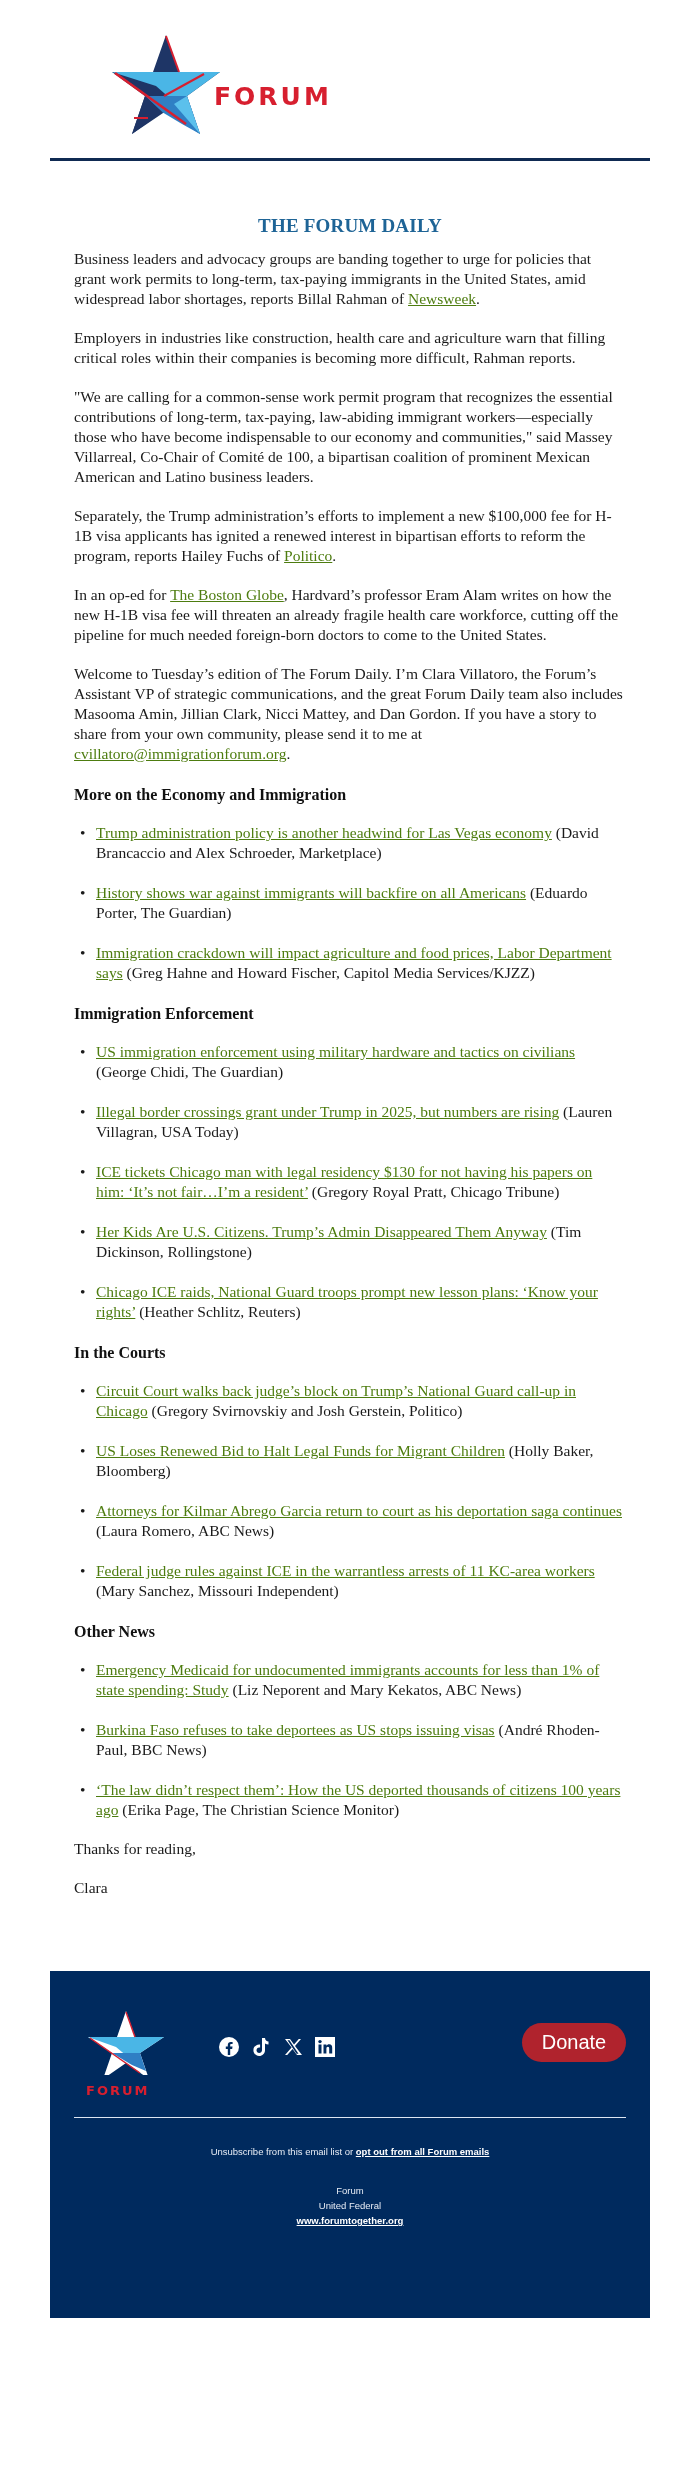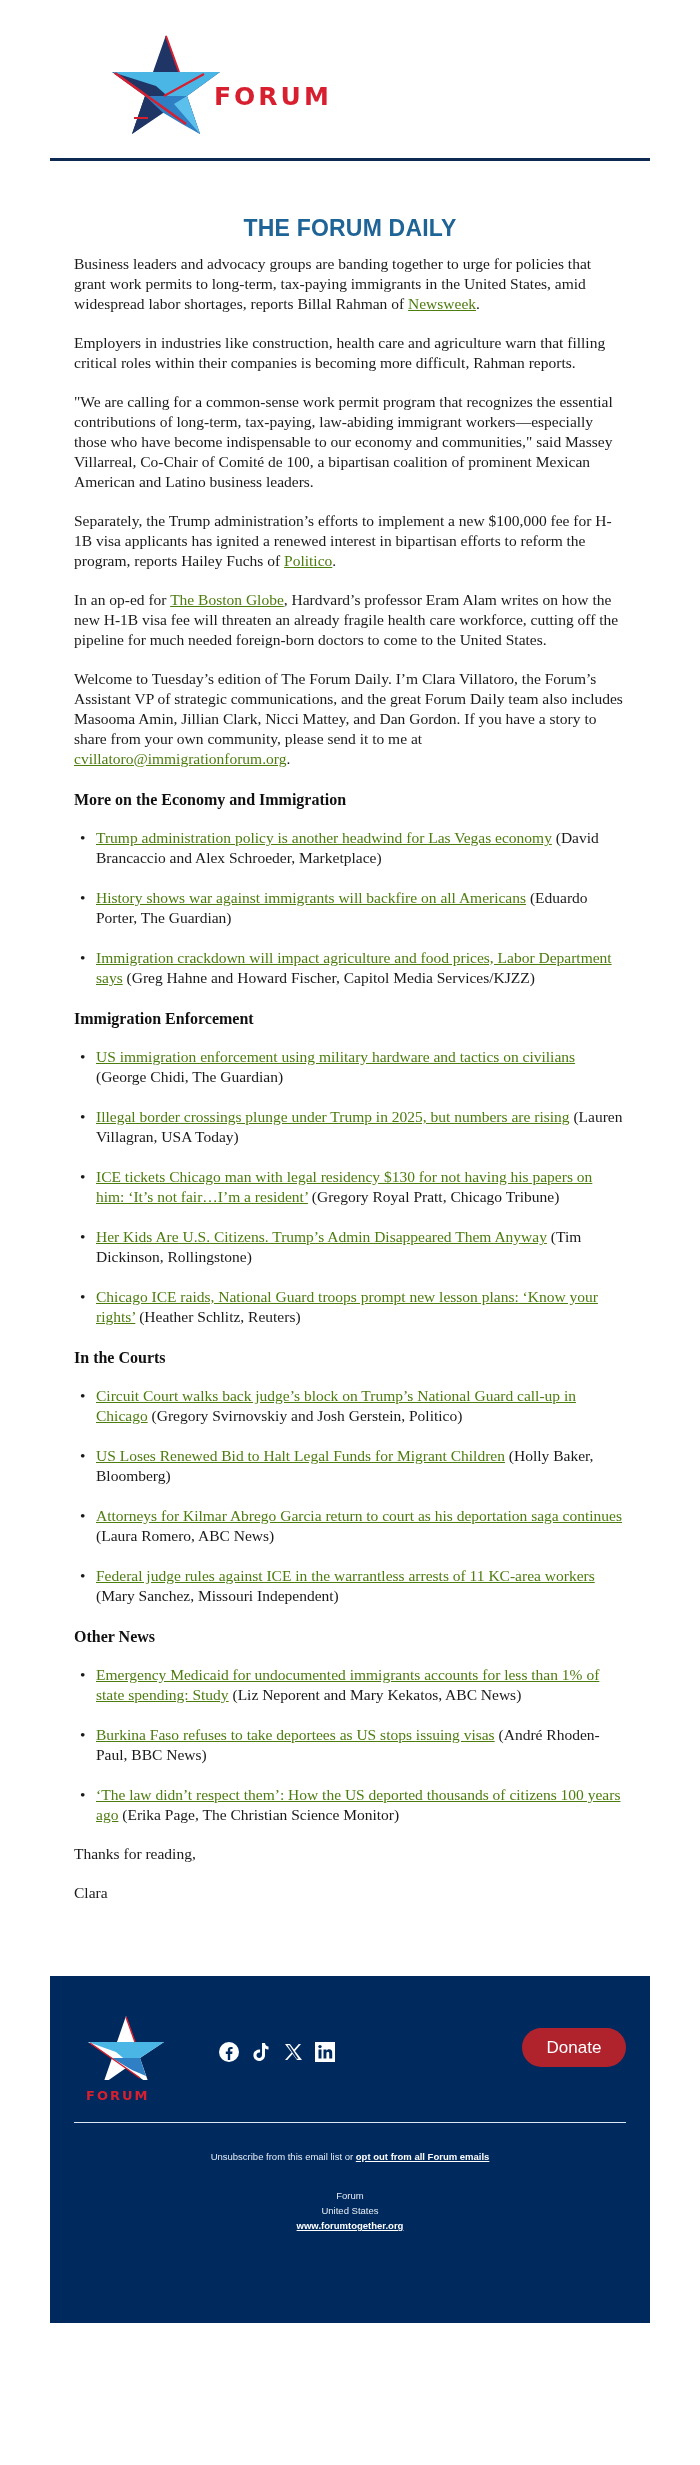--- a/index.html
+++ b/index.html
@@ -3,36 +3,36 @@
 <meta charset="utf-8">
 <style>
   * { box-sizing: border-box; margin: 0; padding: 0; }
   html, body { width: 700px; background: #ffffff; }
   body { font-family: "DejaVu Serif", "Liberation Serif", serif; color: #1a1a1a; }
   .wrap { width: 600px; margin: 0 auto; }
   .header { height: 158px; position: relative; }
   .logo { position: absolute; left: 62px; top: 34px; width: 225px; height: 105px; }
   .logo svg { display: block; }
   .rule { height: 3px; background: #0f2a52; margin-top: 0; }
-  .title { font-family: Liberation Sans, sans-serif; font-weight: bold; font-size: 23px; color: #1e6496; text-align: center; margin-top: 54px; letter-spacing: 0.2px; }
+  .title { font-family: Liberation Serif, serif; font-weight: bold; font-size: 19px; color: #1e6496; text-align: center; margin-top: 54px; letter-spacing: 0.2px; }
   .content { padding: 0 26px 0 24px; font-family: "Liberation Serif", serif; font-size: 15.5px; line-height: 20px; color: #1a1a1a; }
   .content p { margin-top: 19px; }
   .content p.first { margin-top: 12px; }
   a.lnk { color: #4d7c0f; text-decoration: underline; }
   h3.sec { font-family: "Liberation Serif", serif; font-weight: bold; font-size: 16px; margin-top: 21px; color: #111; }
   ul.items { list-style: none; margin-top: 10px; }
   ul.items li { position: relative; padding-left: 22px; margin-top: 20px; }
   ul.items li:first-child { margin-top: 18px; }
   ul.items li .bullet { position: absolute; left: 6px; top: 0; }
   .signoff { margin-top: 20px; }
   .footer { background: #002a5e; margin-top: 73px; height: 347px; position: relative; color: #e6ecf5; }
   .flogo { position: absolute; left: 36px; top: 38px; width: 80px; height: 88px; }
   .social { position: absolute; left: 168px; top: 65px; display: flex; gap: 10px; align-items: center; }
   .social span { display: inline-block; width: 22px; height: 22px; }
-  .donate { position: absolute; right: 24px; top: 52px; width: 104px; height: 39px; border-radius: 20px; background: #b0232d; color: #fff; font-family: "Liberation Sans", sans-serif; font-size: 17px; text-align: center; line-height: 39px; }
+  .donate { position: absolute; right: 24px; top: 52px; width: 104px; height: 39px; border-radius: 20px; background: #b0232d; color: #fff; font-family: "Liberation Sans", sans-serif; font-size: 20px; text-align: center; line-height: 39px; }
   .fline { position: absolute; left: 24px; right: 24px; top: 146px; height: 1px; background: #dde6f2; }
   .unsub { position: absolute; left: 0; right: 0; top: 175px; text-align: center; font-family: "Liberation Sans", sans-serif; font-size: 9.5px; color: #e6ecf5; }
   .unsub a { color: #ffffff; font-weight: bold; text-decoration: underline; }
   .addr { position: absolute; left: 0; right: 0; top: 212px; text-align: center; font-family: "Liberation Sans", sans-serif; font-size: 9.5px; line-height: 15px; color: #e6ecf5; }
   .addr a { color: #ffffff; font-weight: bold; text-decoration: underline; }
 </style>
 </head>
 <body>
 
 <div class="wrap">
@@ -69,21 +69,21 @@
     <div id="sections">
         <h3 class="sec">More on the Economy and Immigration</h3>
         <ul class="items">
           <li><span class="bullet">•</span><a href="#" class="lnk">Trump administration policy is another headwind for Las Vegas economy</a><span> (David Brancaccio and Alex Schroeder, Marketplace)</span></li>
           <li><span class="bullet">•</span><a href="#" class="lnk">History shows war against immigrants will backfire on all Americans</a><span> (Eduardo Porter, The Guardian)</span></li>
           <li><span class="bullet">•</span><a href="#" class="lnk">Immigration crackdown will impact agriculture and food prices, Labor Department says</a><span> (Greg Hahne and Howard Fischer, Capitol Media Services/KJZZ)</span></li>
         </ul>
         <h3 class="sec">Immigration Enforcement</h3>
         <ul class="items">
           <li><span class="bullet">•</span><a href="#" class="lnk">US immigration enforcement using military hardware and tactics on civilians</a><span> (George Chidi, The Guardian)</span></li>
-          <li><span class="bullet">•</span><a href="#" class="lnk">Illegal border crossings plunge under Trump in 2025, but numbers are rising</a><span> (Lauren Villagran, USA Today)</span></li>
+          <li><span class="bullet">•</span><a href="#" class="lnk">Illegal border crossings grant under Trump in 2025, but numbers are rising</a><span> (Lauren Villagran, USA Today)</span></li>
           <li><span class="bullet">•</span><a href="#" class="lnk">ICE tickets Chicago man with legal residency $130 for not having his papers on him: ‘It’s not fair…I’m a resident’</a><span> (Gregory Royal Pratt, Chicago Tribune)</span></li>
           <li><span class="bullet">•</span><a href="#" class="lnk">Her Kids Are U.S. Citizens. Trump’s Admin Disappeared Them Anyway</a><span> (Tim Dickinson, Rollingstone)</span></li>
           <li><span class="bullet">•</span><a href="#" class="lnk">Chicago ICE raids, National Guard troops prompt new lesson plans: ‘Know your rights’</a><span> (Heather Schlitz, Reuters)</span></li>
         </ul>
         <h3 class="sec">In the Courts</h3>
         <ul class="items">
           <li><span class="bullet">•</span><a href="#" class="lnk">Circuit Court walks back judge’s block on Trump’s National Guard call-up in Chicago</a><span> (Gregory Svirnovskiy and Josh Gerstein, Politico)</span></li>
           <li><span class="bullet">•</span><a href="#" class="lnk">US Loses Renewed Bid to Halt Legal Funds for Migrant Children</a><span> (Holly Baker, Bloomberg)</span></li>
           <li><span class="bullet">•</span><a href="#" class="lnk">Attorneys for Kilmar Abrego Garcia return to court as his deportation saga continues</a><span> (Laura Romero, ABC News)</span></li>
           <li><span class="bullet">•</span><a href="#" class="lnk">Federal judge rules against ICE in the warrantless arrests of 11 KC-area workers</a><span> (Mary Sanchez, Missouri Independent)</span></li>
@@ -142,18 +142,18 @@
     <div class="donate">Donate</div>
 
     <div class="fline"></div>
 
     <div class="unsub">
       <span>Unsubscribe from this email list or </span><a href="#">opt out from all Forum emails</a>
     </div>
 
     <div class="addr">
       <div>Forum</div>
-      <div>United States</div>
+      <div>United Federal</div>
       <a href="#">www.forumtogether.org</a>
     </div>
   </div>
   <div style="height:20px"></div>
 </div>
 
 </body></html>

